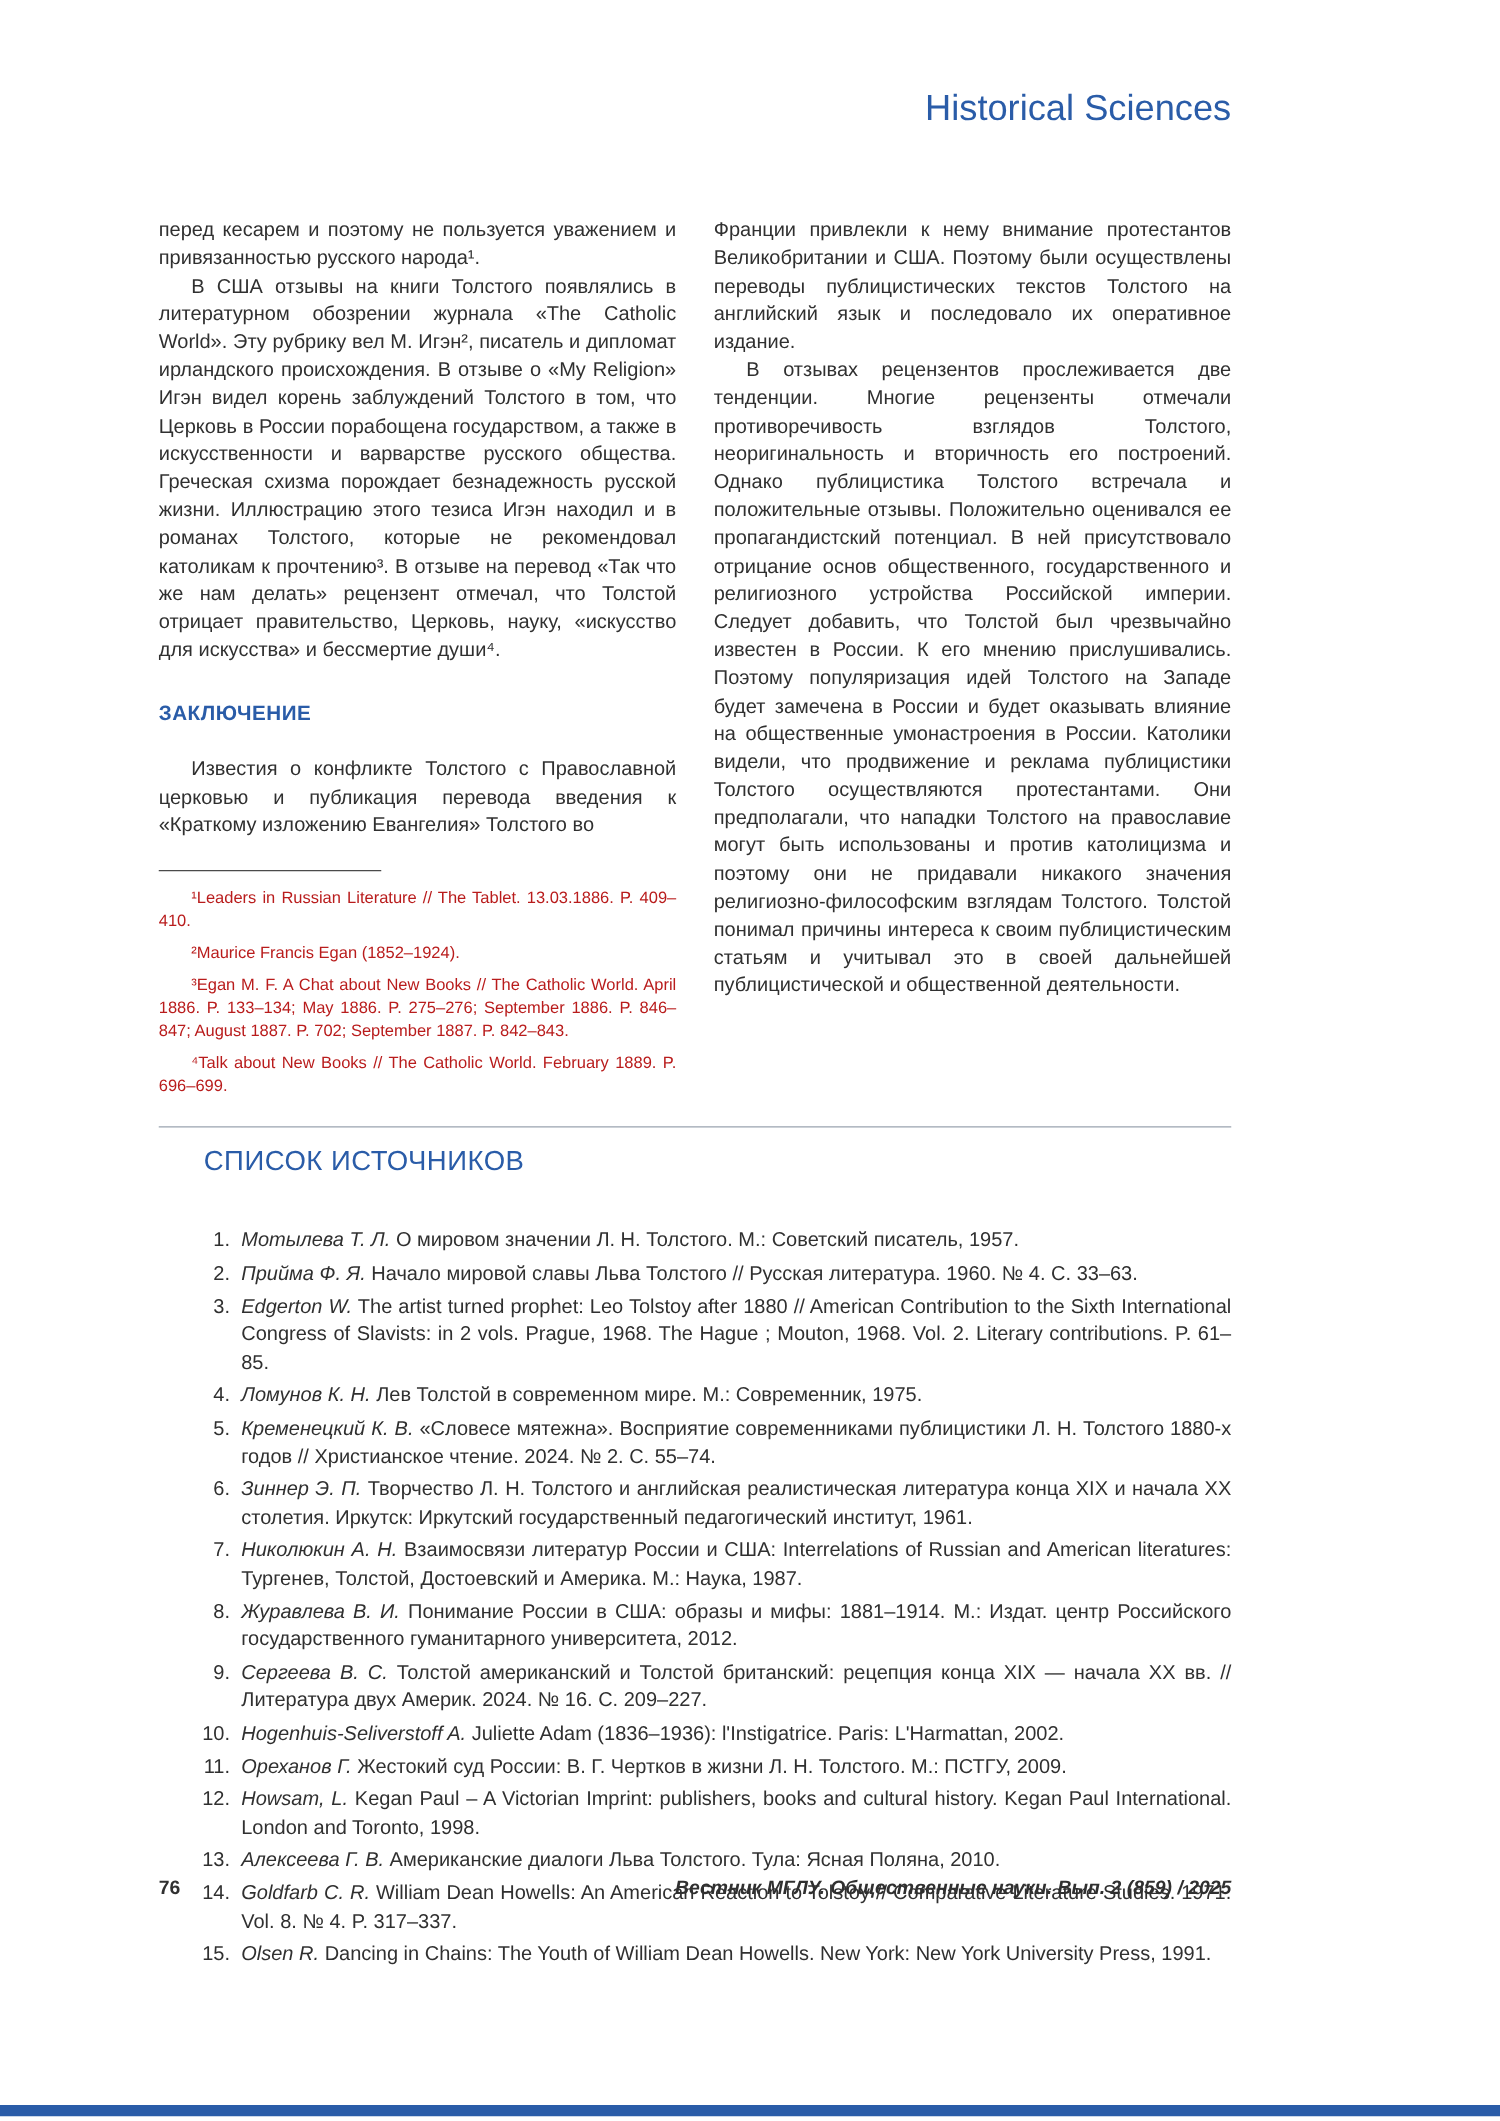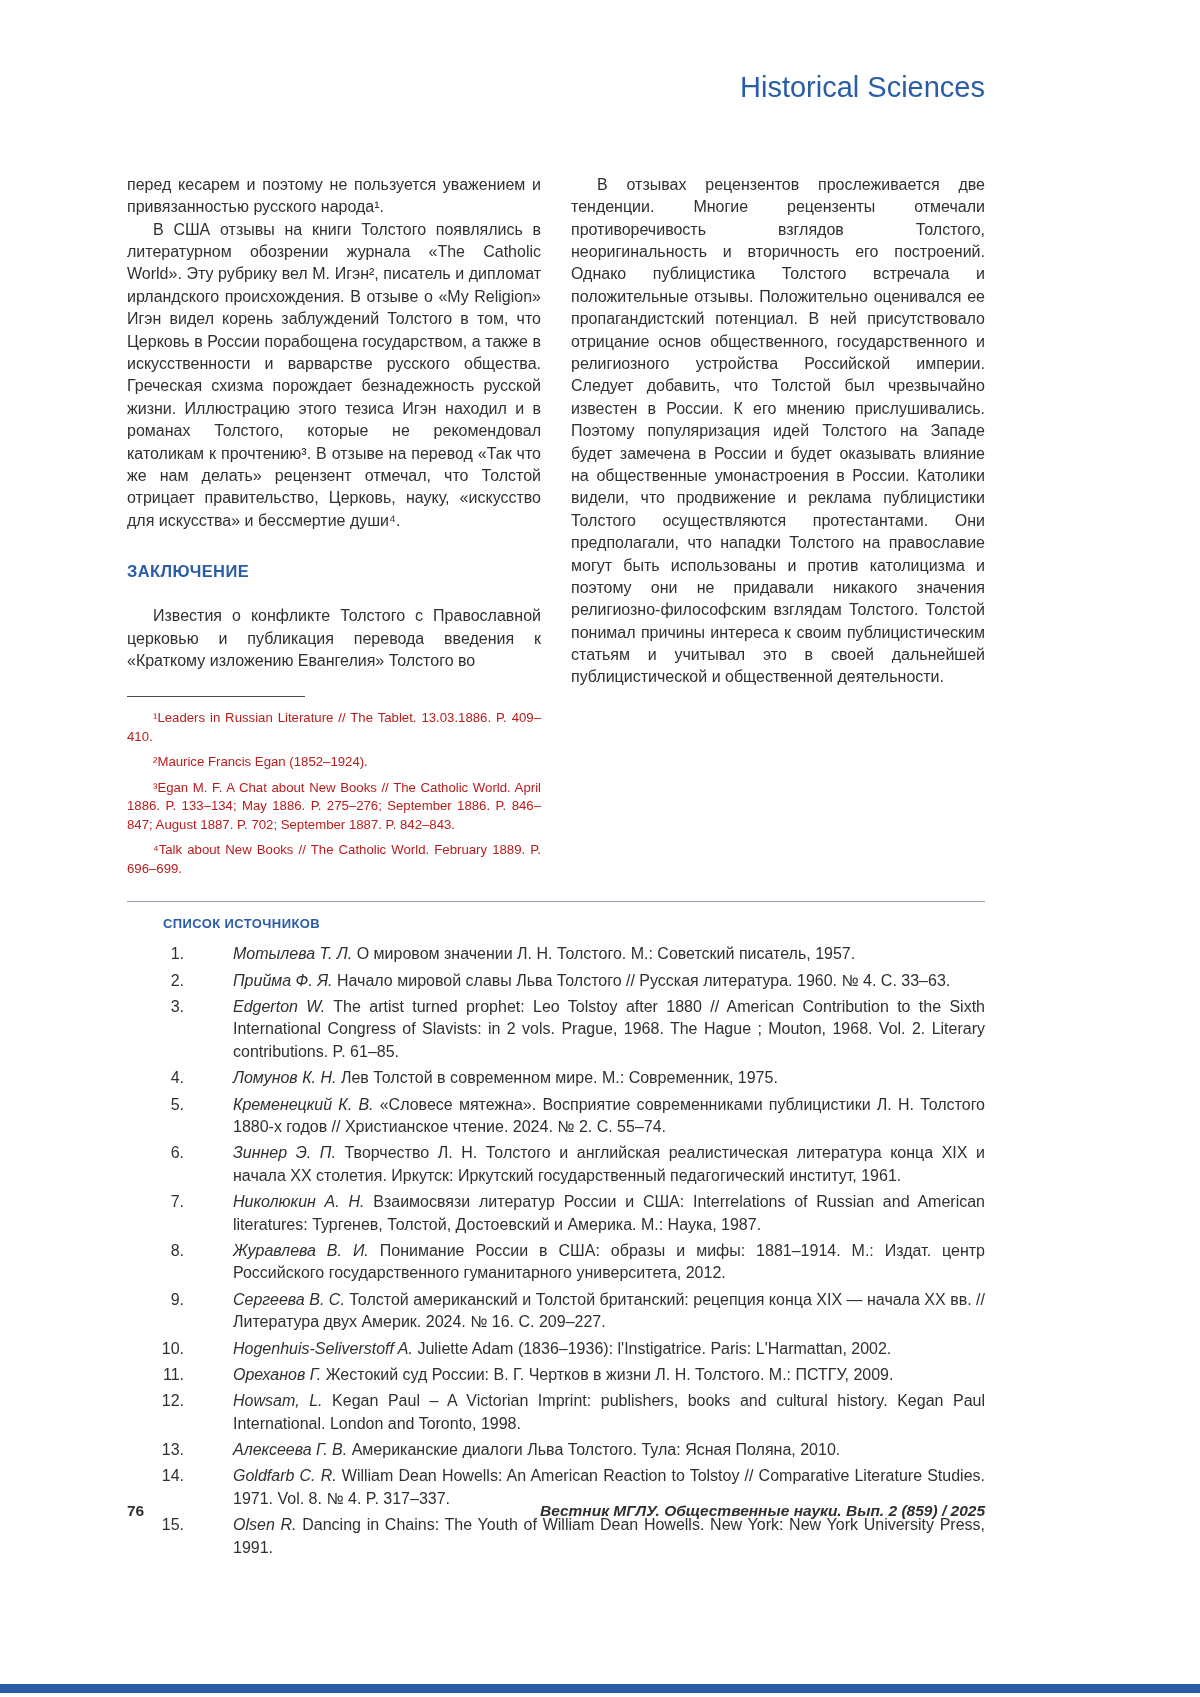--- a/index.html
+++ b/index.html
@@ -52,35 +52,35 @@
     color:#b91c1c;
   }
 
   .sources-rule {
     border:none;
     border-top:1px solid #9aa4b0;
     margin-top:16px;
   }
   .sources-heading {
     color:#2a5ca8;
-    font-size:13px;
-    font-weight:700;
+    font-size:22px;
+    font-weight:400;
     letter-spacing:.4px;
-    margin:14px 0 12px 36px;
+    margin:14px 0 40px 36px;
   }
 
   .references { list-style:none; margin-left:27px; }
   .ref-item {
     display:flex;
     font-size:16px;
     line-height:1.4;
     margin-bottom:4px;
   }
   .ref-num { width:30px; min-width:30px; text-align:right; margin-right:9px; }
-  .ref-body { flex:1 1 auto; text-align:justify;margin-left:40px; }
+  .ref-body { flex:1 1 auto; text-align:justify; }
   .ref-author { font-style:italic; }
 
   .page-footer {
     position:absolute;
     left:127px; right:215px; bottom:177px;
     display:flex;
     justify-content:space-between;
     align-items:flex-start;
     font-size:15.5px;
   }
@@ -115,20 +115,21 @@
         <div class="footnotes">
           <hr class="footnote-rule">
           <p class="footnote">¹Leaders in Russian Literature // The Tablet. 13.03.1886. P. 409–410.</p>
           <p class="footnote">²Maurice Francis Egan (1852–1924).</p>
           <p class="footnote">³Egan M. F. A Chat about New Books // The Catholic World. April 1886. P. 133–134; May 1886. P. 275–276; September 1886. P. 846–847; August 1887. P. 702; September 1887. P. 842–843.</p>
           <p class="footnote">⁴Talk about New Books // The Catholic World. February 1889. P. 696–699.</p>
         </div>
       </div>
 
       <div class="col">
+        <p class="noindent">Франции привлекли к нему внимание протестантов Великобритании и США. Поэтому были осуществлены переводы публицистических текстов Толстого на английский язык и последовало их оперативное издание.</p>
         <p>В отзывах рецензентов прослеживается две тенденции. Многие рецензенты отмечали противоречивость взглядов Толстого, неоригинальность и вторичность его построений. Однако публицистика Толстого встречала и положительные отзывы. Положительно оценивался ее пропагандистский потенциал. В ней присутствовало отрицание основ общественного, государственного и религиозного устройства Российской империи. Следует добавить, что Толстой был чрезвычайно известен в России. К его мнению прислушивались. Поэтому популяризация идей Толстого на Западе будет замечена в России и будет оказывать влияние на общественные умонастроения в России. Католики видели, что продвижение и реклама публицистики Толстого осуществляются протестантами. Они предполагали, что нападки Толстого на православие могут быть использованы и против католицизма и поэтому они не придавали никакого значения религиозно-философским взглядам Толстого. Толстой понимал причины интереса к своим публицистическим статьям и учитывал это в своей дальнейшей публицистической и общественной деятельности.</p>
       </div>
 
     </div>
 
     <hr class="sources-rule">
     <h2 class="sources-heading">СПИСОК ИСТОЧНИКОВ</h2>
 
     <ol class="references">
       <li class="ref-item">

